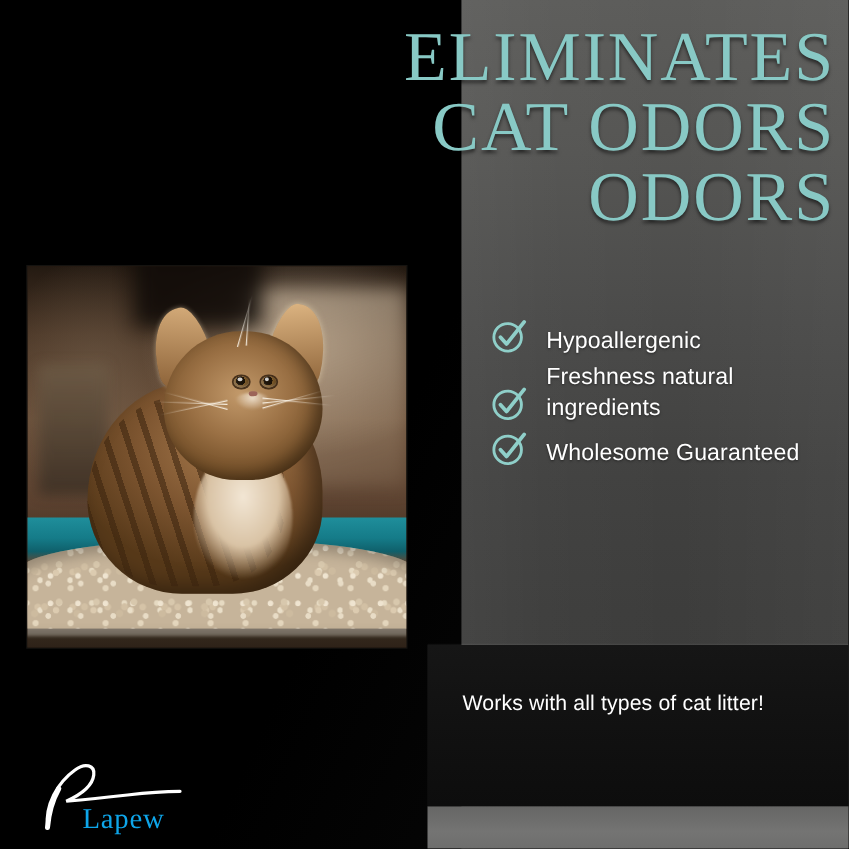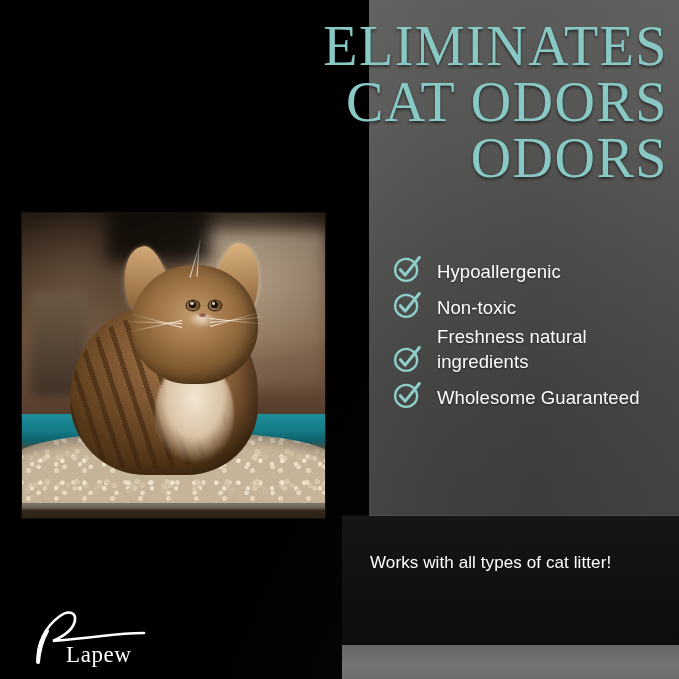--- a/index.html
+++ b/index.html
@@ -289,21 +289,21 @@
     left: 26px;
     top: 600px;
     width: 150px;
     height: 70px;
     z-index: 6;
   }
   .logo-word {
     position: absolute;
     left: 40px;
     top: 42px;
-    color: #ffffff;
+    color: #0ea5e9;
     font-family: "Liberation Serif", "DejaVu Serif", serif;
     font-size: 23px;
     letter-spacing: .6px;
   }
 </style>
 </head>
 <body>
 
 <div id="ad">
 
@@ -356,29 +356,20 @@
     <div class="check-row">
       <span class="check-icon">
         <svg viewBox="0 0 34 34" width="30" height="30" aria-hidden="true">
           <circle cx="16" cy="18" r="12.5" fill="none" stroke="#8fcfc9" stroke-width="2.6"></circle>
           <path d="M9.5 17.8 L15 24 L31 4" fill="none" stroke="#8fcfc9" stroke-width="3.4" stroke-linecap="round" stroke-linejoin="round"></path>
         </svg>
       </span>
       <span class="check-label">Hypoallergenic</span>
     </div>
 
-    <div class="check-row">
-      <span class="check-icon">
-        <svg viewBox="0 0 34 34" width="30" height="30" aria-hidden="true">
-          <circle cx="16" cy="18" r="12.5" fill="none" stroke="#8fcfc9" stroke-width="2.6"></circle>
-          <path d="M9.5 17.8 L15 24 L31 4" fill="none" stroke="#8fcfc9" stroke-width="3.4" stroke-linecap="round" stroke-linejoin="round"></path>
-        </svg>
-      </span>
-      <span class="check-label">Non-toxic</span>
-    </div>
 
     <div class="check-row">
       <span class="check-icon">
         <svg viewBox="0 0 34 34" width="30" height="30" aria-hidden="true">
           <circle cx="16" cy="18" r="12.5" fill="none" stroke="#8fcfc9" stroke-width="2.6"></circle>
           <path d="M9.5 17.8 L15 24 L31 4" fill="none" stroke="#8fcfc9" stroke-width="3.4" stroke-linecap="round" stroke-linejoin="round"></path>
         </svg>
       </span>
       <span class="check-label">Freshness natural ingredients</span>
     </div>

